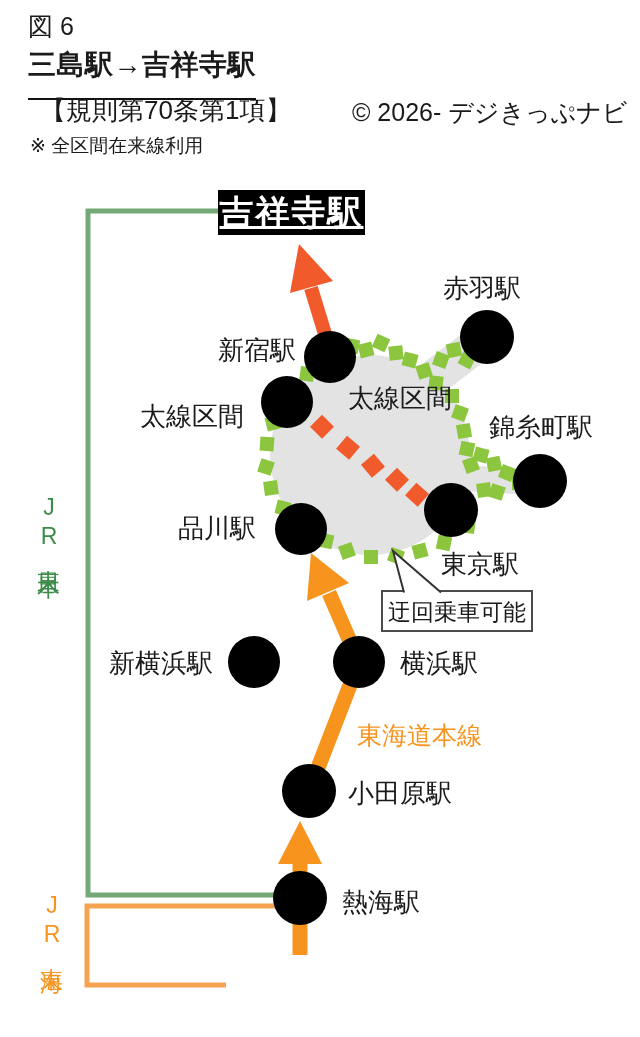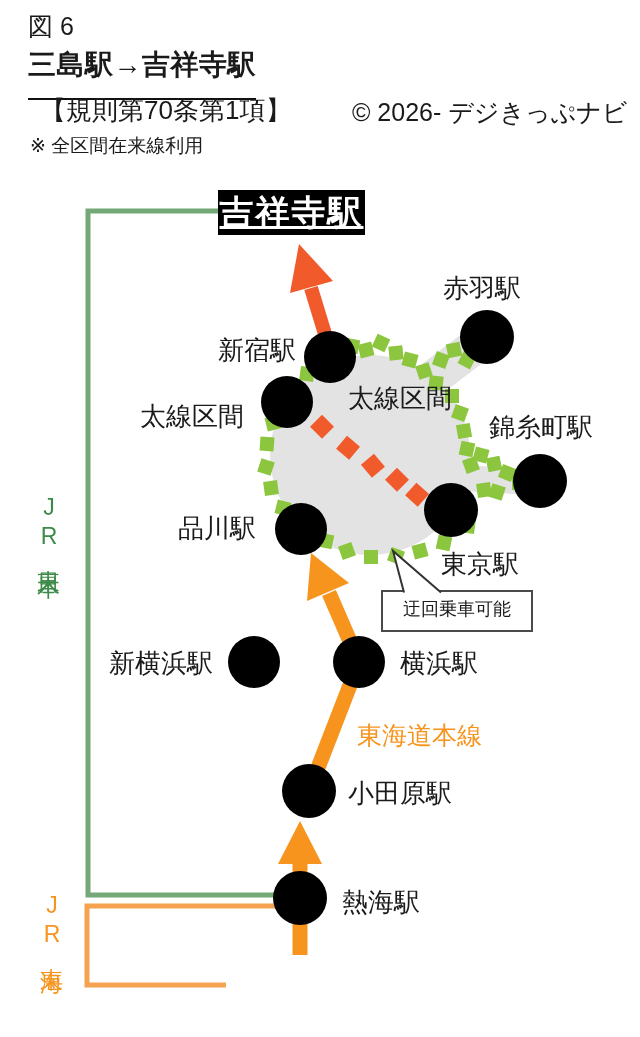--- a/index.html
+++ b/index.html
@@ -20,21 +20,21 @@
     display:flex;align-items:center;justify-content:center;z-index:3;letter-spacing:2px;
   }
   .zone-label{position:absolute;left:340px;top:384px;width:120px;text-align:center;
     font-size:26px;line-height:1.12;z-index:2;}
   .line-label-orange{position:absolute;font-size:25px;color:var(--route-orange,#F7941E);z-index:3;white-space:nowrap;}
   .vlabel{position:absolute;writing-mode:vertical-rl;text-orientation:upright;
     font-size:23px;letter-spacing:3px;z-index:3;white-space:nowrap;}
   .vlabel-east{left:34px;top:494px;color:var(--jr-east-text-green,#3C8B49);}
   .vlabel-central{left:37px;top:892px;color:var(--route-orange,#F7941E);}
   .callout-text{position:absolute;left:384px;top:597px;width:146px;text-align:center;
-    font-size:18px;z-index:3;white-space:nowrap;}
+    font-size:23px;z-index:3;white-space:nowrap;}
   
   .jr-east-line{fill:none;stroke:var(--jr-east-green,#74A876);stroke-width:5;}
   .jr-central-line{fill:none;stroke:var(--jr-central-orange,#F5A351);stroke-width:5;}
   .zone-fill{fill:var(--zone-fill,#E3E3E4);}
   .zone-arm{stroke:var(--zone-fill,#E3E3E4);fill:none;}
   .dot{fill:var(--zone-dot-green,#8CC63E);}
   .dash{fill:var(--detour-red,#F15B2C);}
   .route{stroke:var(--route-orange,#F7941E);stroke-width:15;fill:none;}
   .route-head{fill:var(--route-orange,#F7941E);}
   .detour-route{stroke:var(--detour-red,#F15B2C);stroke-width:14;fill:none;}

